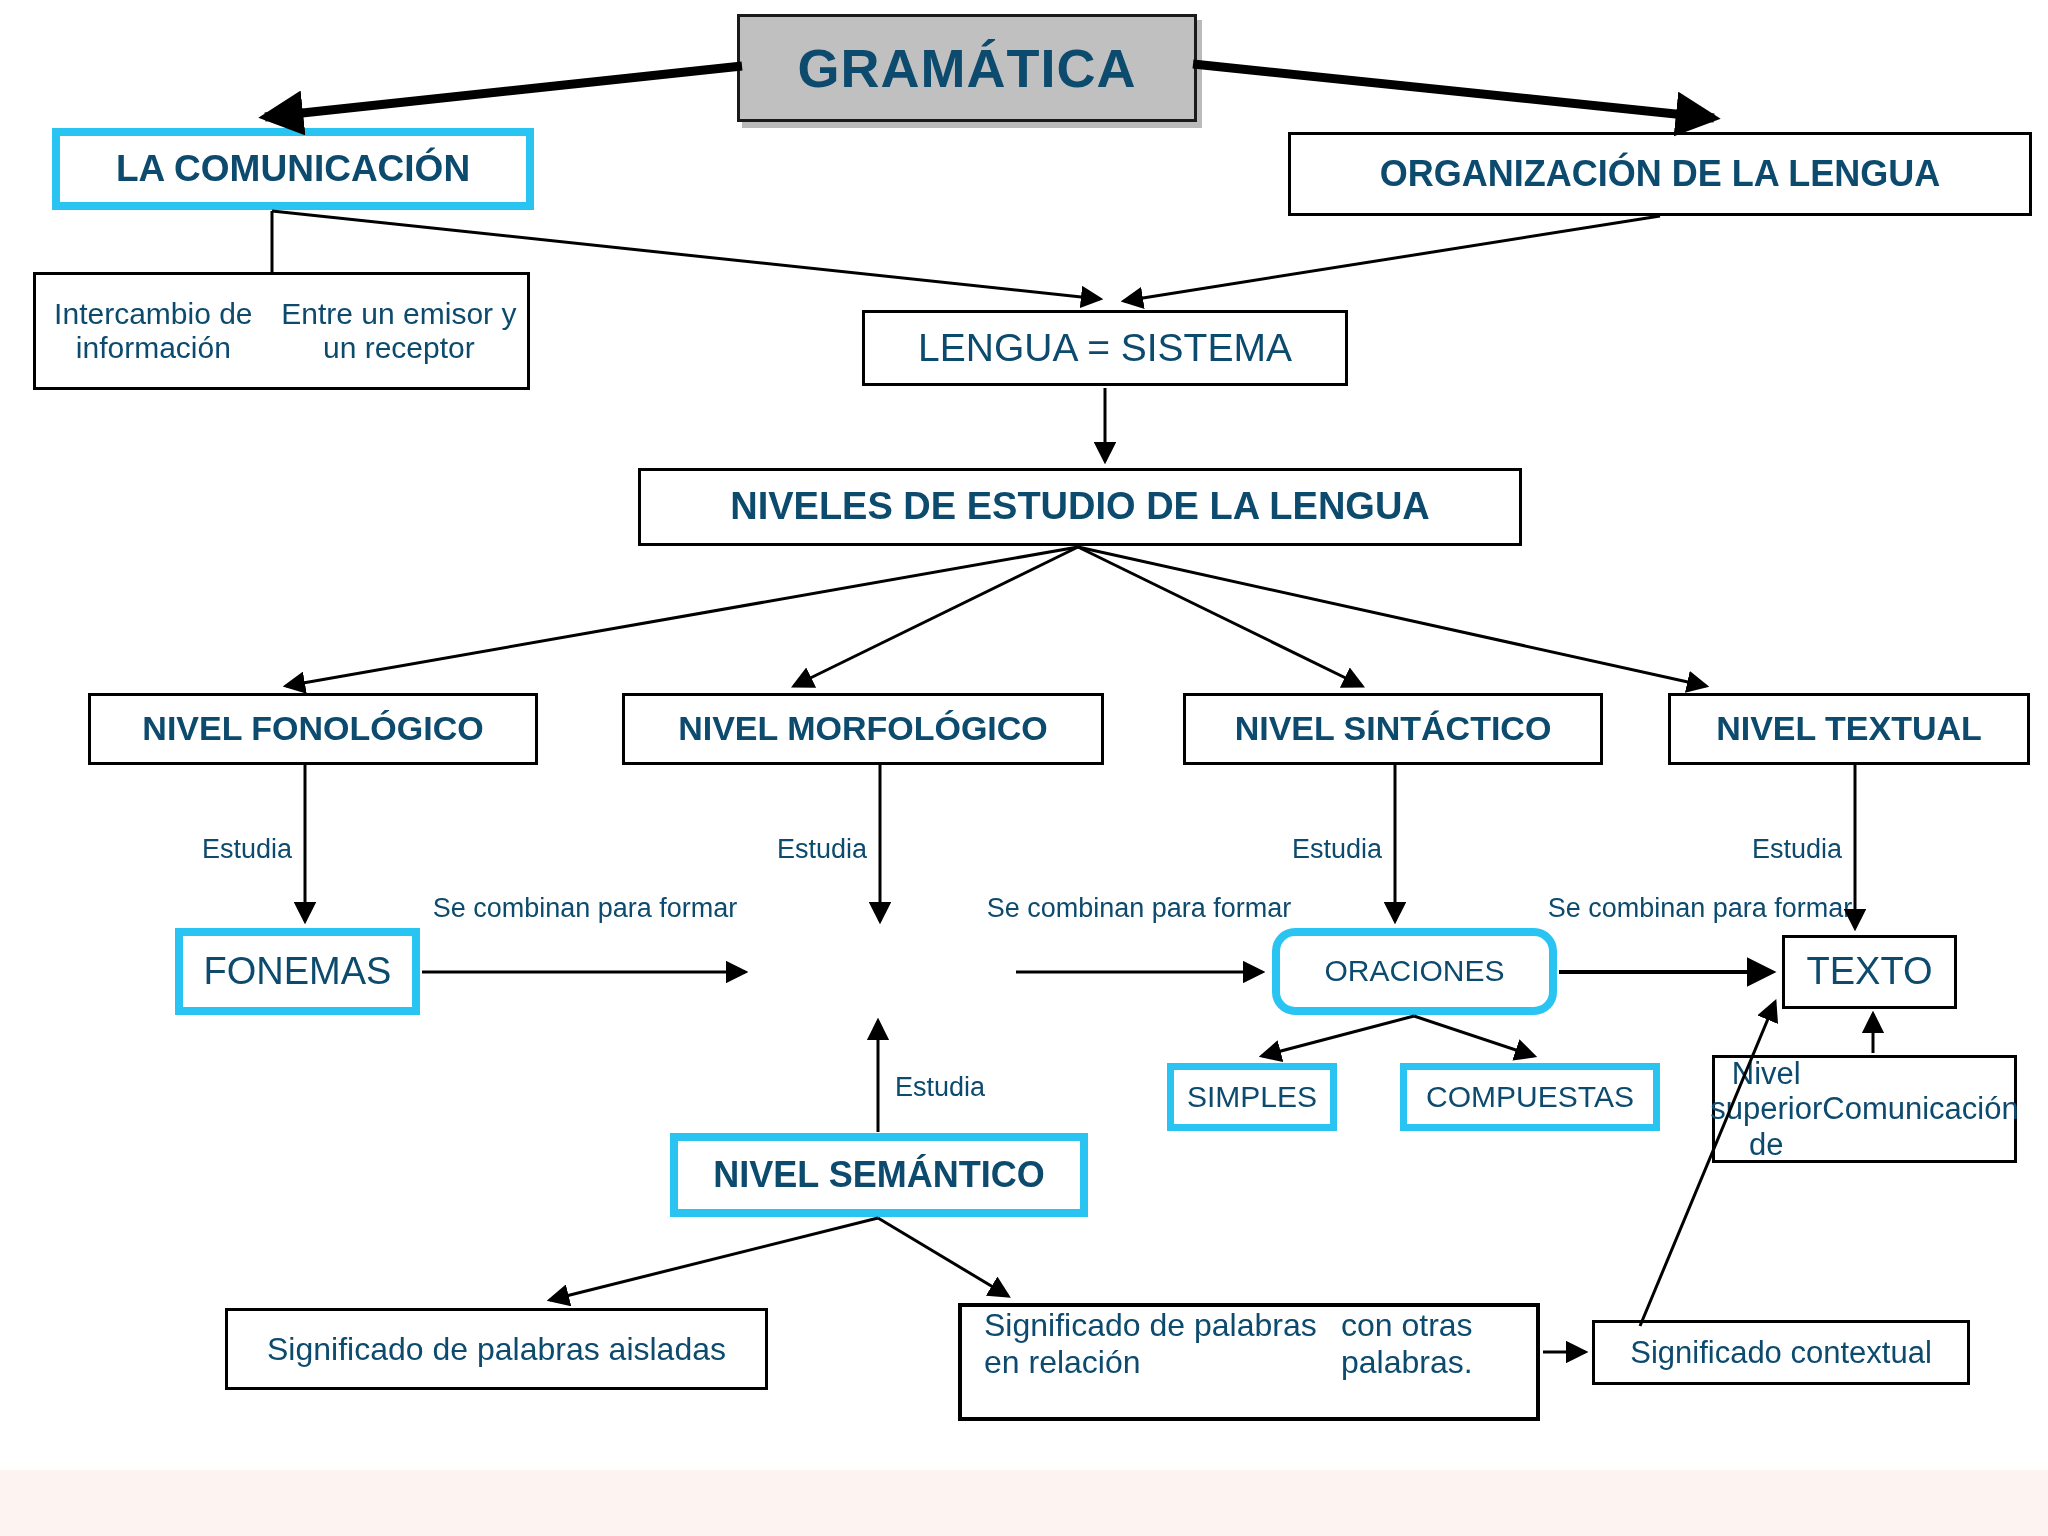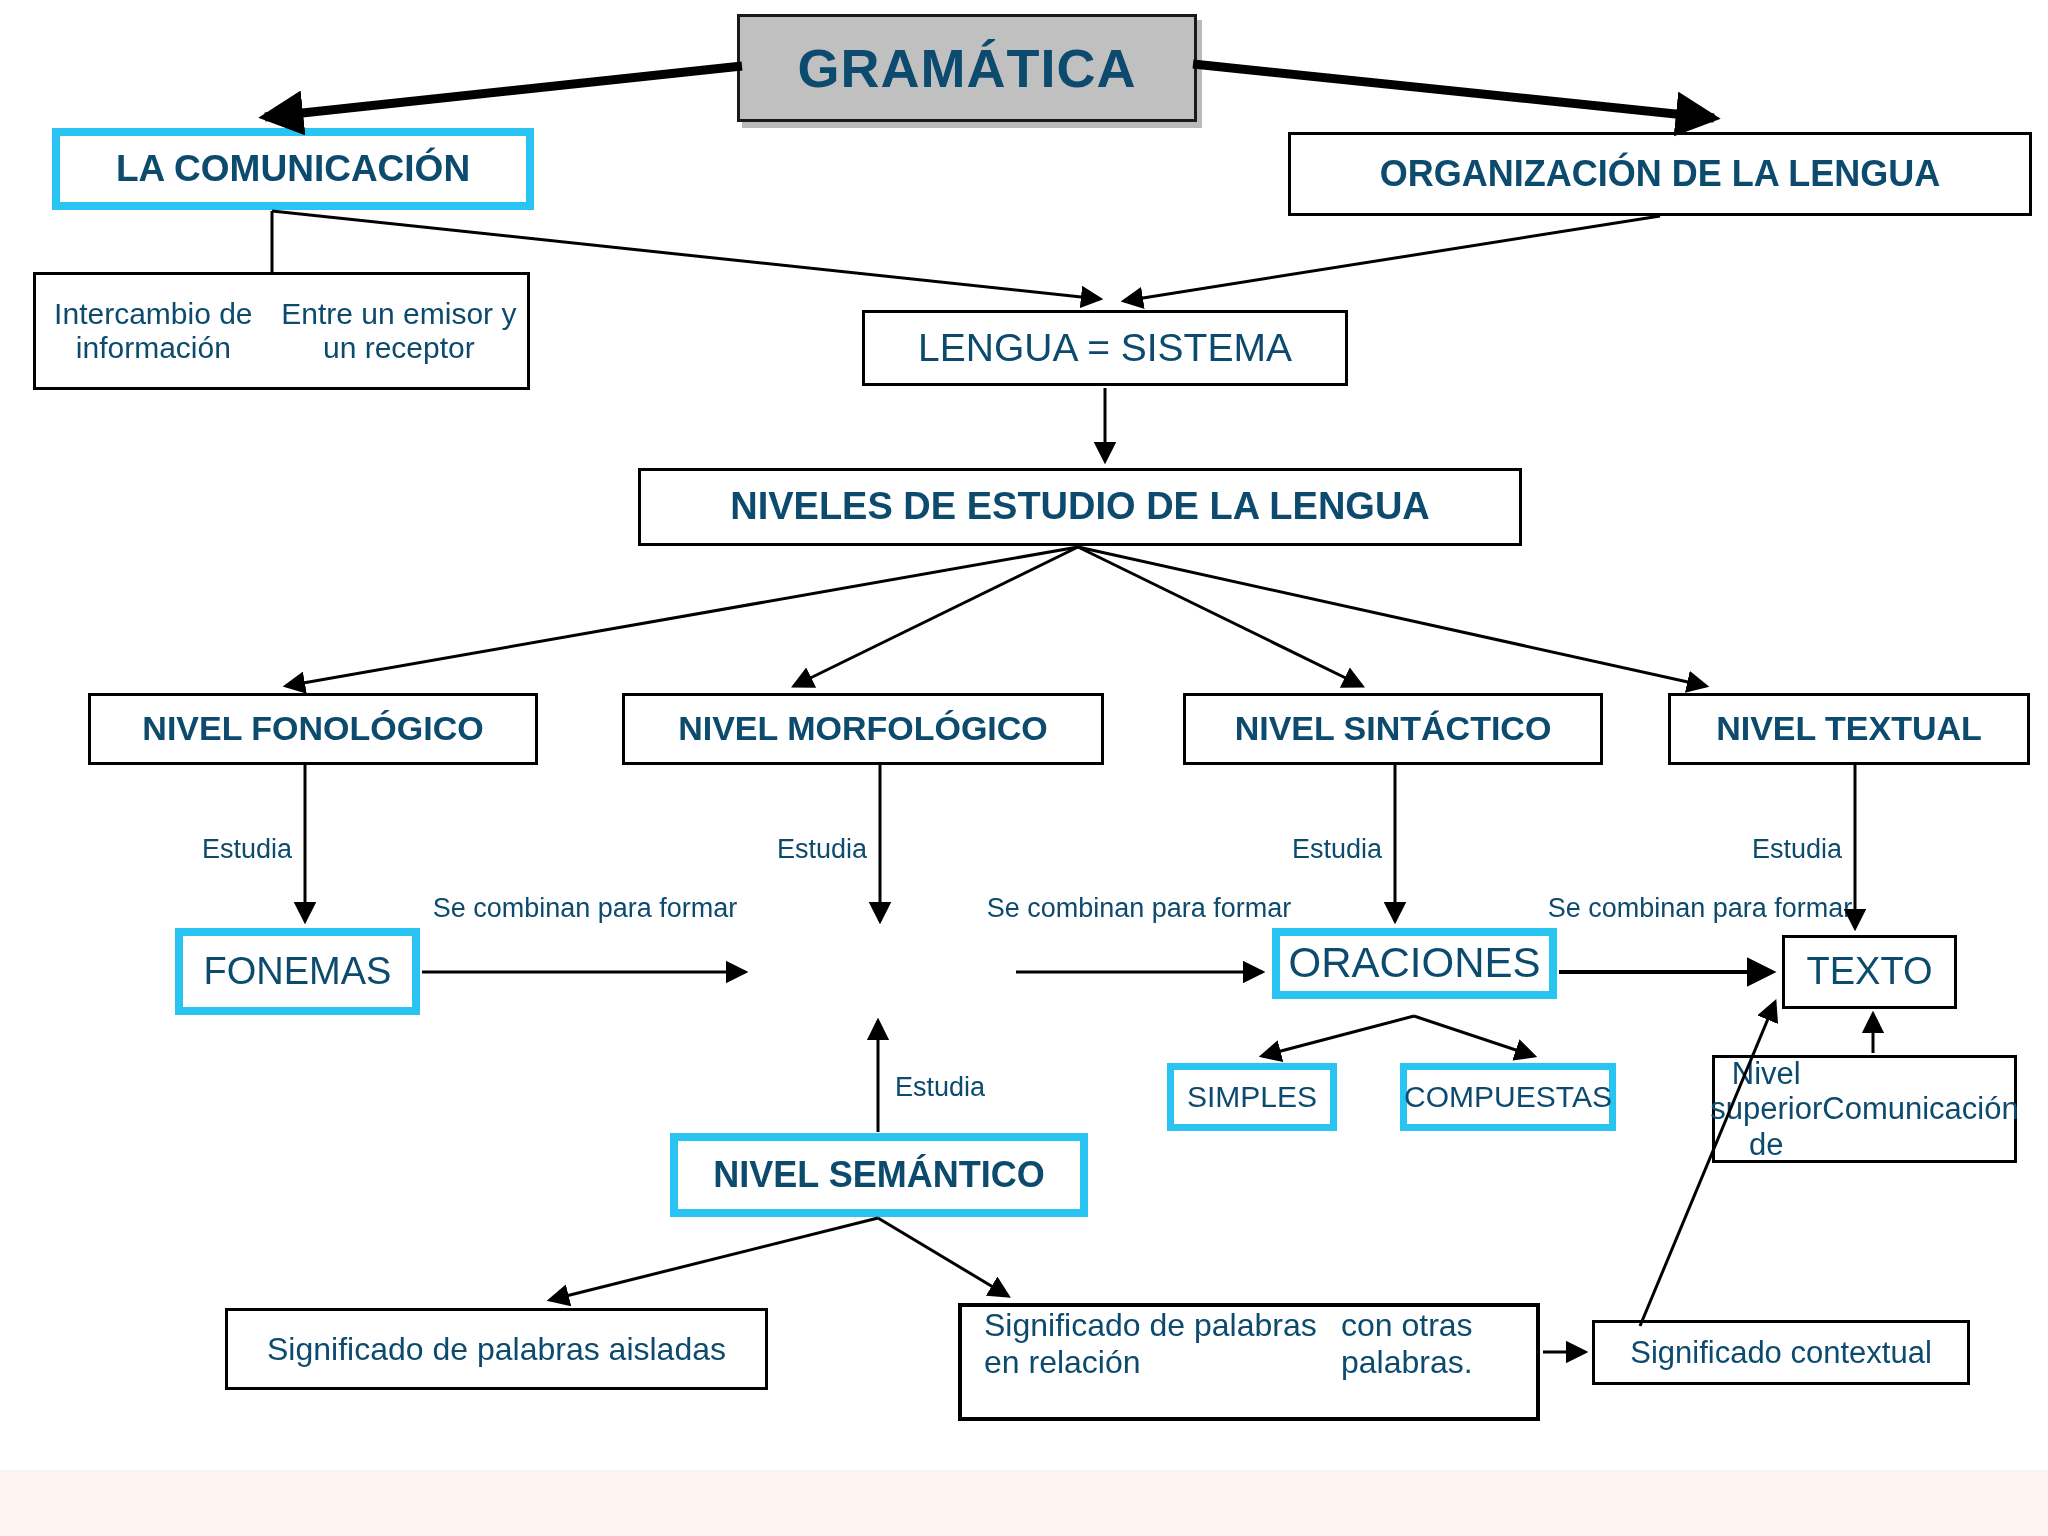--- a/index.html
+++ b/index.html
@@ -72,31 +72,31 @@
   <div class="box bold" style="left:1183px;top:693px;width:420px;height:72px;font-size:34px;">
     <span>NIVEL SINTÁCTICO</span>
   </div>
   <div class="box bold" style="left:1668px;top:693px;width:362px;height:72px;font-size:34px;">
     <span>NIVEL TEXTUAL</span>
   </div>
 
   <div class="box cyan" style="left:175px;top:928px;width:245px;height:87px;font-size:38px;">
     <span>FONEMAS</span>
   </div>
-  <div class="box cyan" style="left:1272px;top:928px;width:285px;height:71px;font-size:42px;">
+  <div class="box cyan" style="left:1272px;top:928px;width:285px;height:87px;font-size:30px;border-radius:23px;">
     <span>ORACIONES</span>
   </div>
   <div class="box" style="left:1782px;top:935px;width:175px;height:74px;font-size:38px;">
     <span>TEXTO</span>
   </div>
 
   <div class="box cyan-sm" style="left:1167px;top:1063px;width:170px;height:68px;font-size:30px;">
     <span>SIMPLES</span>
   </div>
-  <div class="box cyan-sm" style="left:1400px;top:1063px;width:216px;height:68px;font-size:30px;">
+  <div class="box cyan-sm" style="left:1400px;top:1063px;width:260px;height:68px;font-size:30px;">
     <span>COMPUESTAS</span>
   </div>
 
   <div class="box multiline" style="left:1712px;top:1055px;width:305px;height:108px;font-size:31px;">
     <span>Nivel superior de</span>
     <span>Comunicación</span>
   </div>
 
   <div class="box cyan bold" style="left:670px;top:1133px;width:418px;height:84px;font-size:36px;">
     <span>NIVEL SEMÁNTICO</span>

